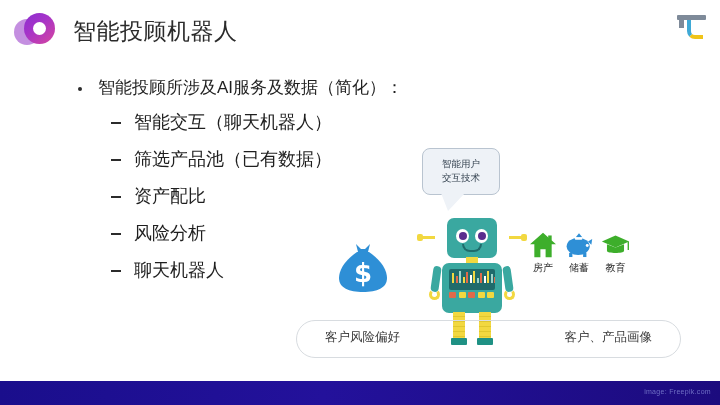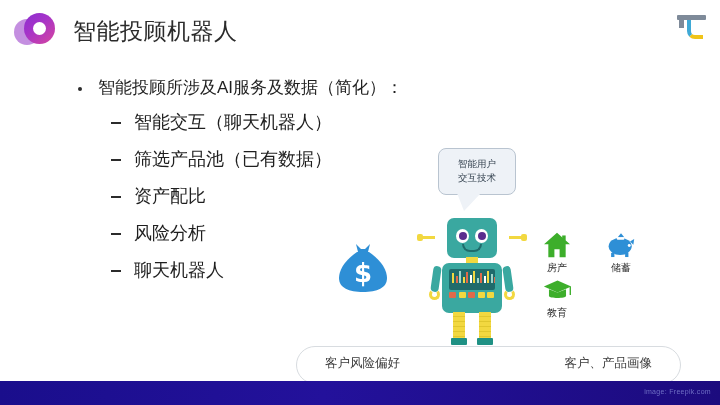--- a/index.html
+++ b/index.html
@@ -90,21 +90,21 @@
   }
   .lvl2 .txt { font-size: 18px; color: #1f1f1f; white-space: nowrap; }
 
   
   #illustration { position: absolute; left: 290px; top: 140px; width: 400px; height: 240px; }
 
   #speech-bubble {
     position: absolute; left: 132px; top: 8px;
     width: 78px; padding: 8px 4px 9px;
     border: 1px solid #b9c4d0; border-radius: 8px;
-    background: #eef2f7; text-align: center; margin-left: 16px;
+    background: #eef2f7; text-align: center;
   }
   #speech-bubble .line { font-size: 9.5px; color: #33414f; line-height: 1.45; }
   #speech-bubble .tail {
     position: absolute; left: 18px; bottom: -17px;
     width: 0; height: 0;
     border-left: 7px solid transparent;
     border-right: 17px solid transparent;
     border-top: 18px solid #eef2f7;
   }
   #speech-bubble .tail::before {
@@ -190,29 +190,29 @@
     background: repeating-linear-gradient(to bottom, #f2d840 0 4px, #e0c72e 4px 5px);
   }
 
   
   #money-bag { position: absolute; left: 45px; top: 100px; width: 56px; height: 56px; }
 
   
   #product-icons {
     position: absolute; left: 239px; top: 90px;
     width: 120px;
-    display: grid; grid-template-columns: 1fr 1fr; gap: 0 8px;
+    display: grid; grid-template-columns: 1fr 1fr 1fr 1fr; gap: 8px 8px;
   }
   #product-icons .cell { text-align: center; }
   #product-icons .cell .glyph { height: 30px; display: flex; align-items: center; justify-content: center; }
   #product-icons .cell .lbl { font-size: 10px; color: #2f2f2f; margin-top: 1px; }
 
   
   #base-pill {
-    position: absolute; left: 6px; top: 206px;
+    position: absolute; left: 6px; top: 180px;
     width: 385px; height: 38px;
     border: 1.5px solid #d8dce0; border-radius: 19px;
   }
   #base-pill .cap-left, #base-pill .cap-right {
     position: absolute; top: 8px; font-size: 12.5px; color: #3a3a3a; white-space: nowrap;
   }
   #base-pill .cap-left { left: 28px; }
   #base-pill .cap-right { right: 28px; }
 
   

